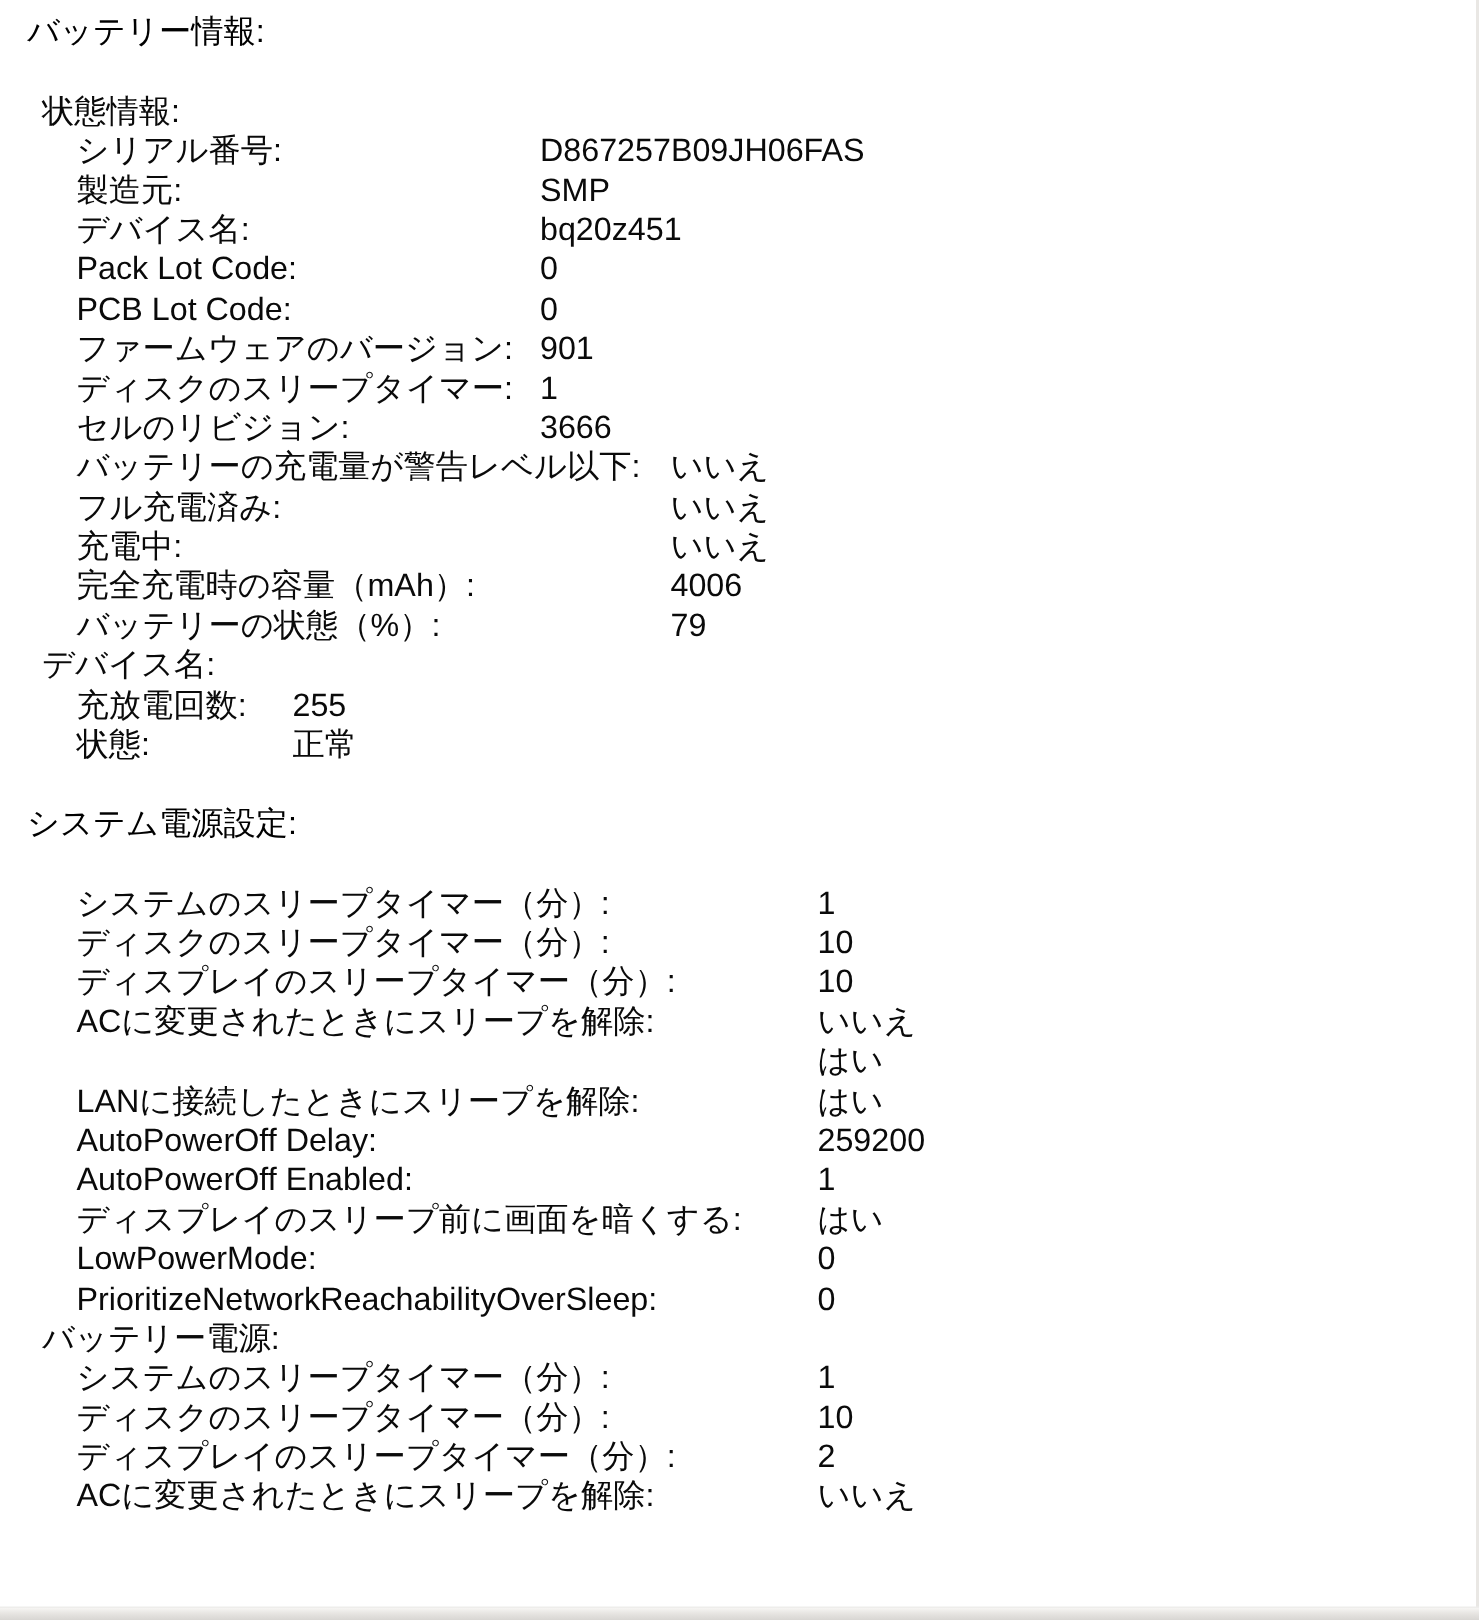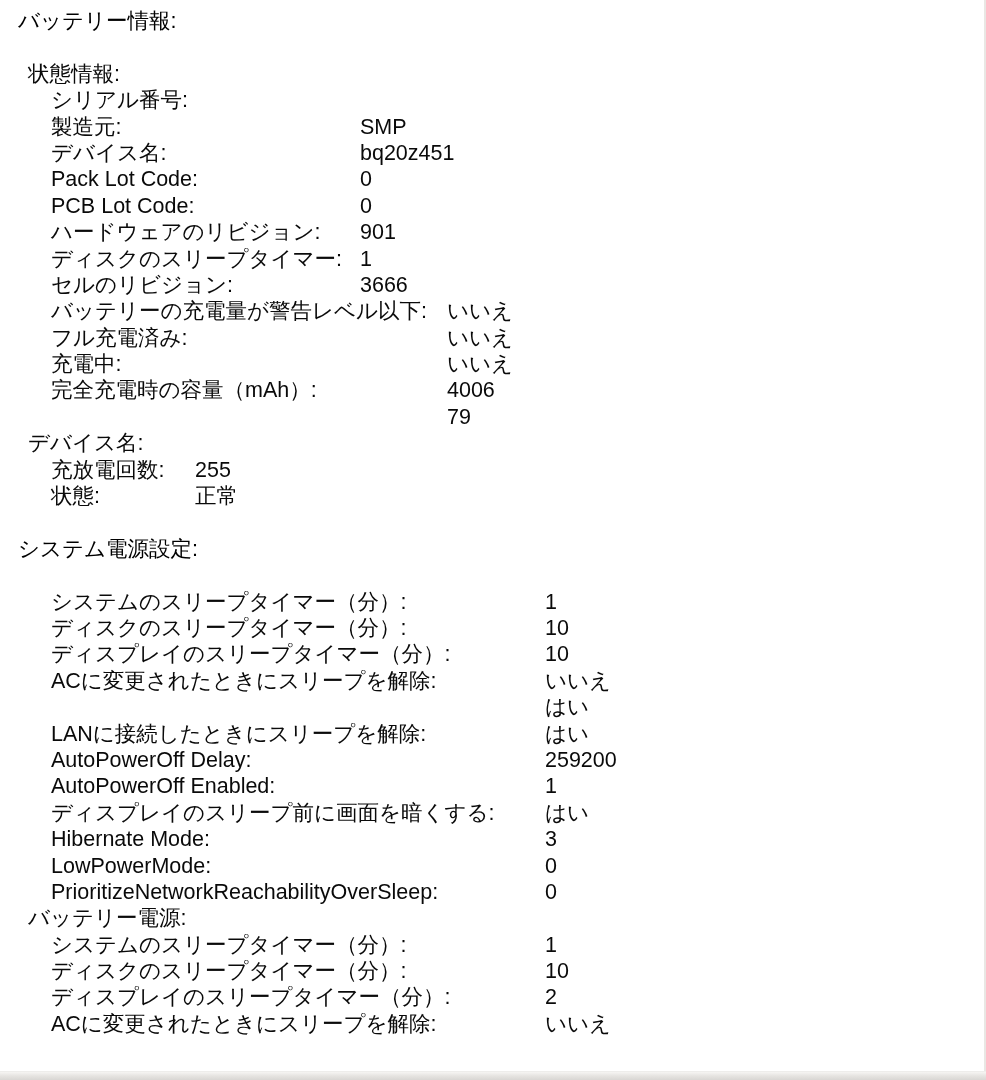--- a/index.html
+++ b/index.html
@@ -55,39 +55,40 @@
     <span class="lbl">バッテリー情報:</span>
 
   </div>
     <div class="row blank"></div>
     <div class="row group">
     <span class="lbl">状態情報:</span>
 
   </div>
     <div class="row item g0">
     <span class="lbl">シリアル番号:</span>
+    <span class="val">D867257B09JH06FAS</span>
   </div>
     <div class="row item g0">
     <span class="lbl">製造元:</span>
     <span class="val">SMP</span>
   </div>
     <div class="row item g0">
     <span class="lbl">デバイス名:</span>
     <span class="val">bq20z451</span>
   </div>
     <div class="row item g0">
     <span class="lbl">Pack Lot Code:</span>
     <span class="val">0</span>
   </div>
     <div class="row item g0">
     <span class="lbl">PCB Lot Code:</span>
     <span class="val">0</span>
   </div>
     <div class="row item g0">
-    <span class="lbl">ハードウェアのリビジョン:</span>
+    <span class="lbl">ファームウェアのバージョン:</span>
     <span class="val">901</span>
   </div>
     <div class="row item g0">
     <span class="lbl">ディスクのスリープタイマー:</span>
     <span class="val">1</span>
   </div>
     <div class="row item g0">
     <span class="lbl">セルのリビジョン:</span>
     <span class="val">3666</span>
   </div>
@@ -101,20 +102,21 @@
   </div>
     <div class="row item g1">
     <span class="lbl">充電中:</span>
     <span class="val">いいえ</span>
   </div>
     <div class="row item g1">
     <span class="lbl">完全充電時の容量（mAh）:</span>
     <span class="val">4006</span>
   </div>
     <div class="row item g1">
+    <span class="lbl">バッテリーの状態（%）:</span>
     <span class="val">79</span>
   </div>
     <div class="row group">
     <span class="lbl">デバイス名:</span>
 
   </div>
     <div class="row item g2">
     <span class="lbl">充放電回数:</span>
     <span class="val">255</span>
   </div>
@@ -157,24 +159,20 @@
   </div>
     <div class="row item g3">
     <span class="lbl">AutoPowerOff Enabled:</span>
     <span class="val">1</span>
   </div>
     <div class="row item g3">
     <span class="lbl">ディスプレイのスリープ前に画面を暗くする:</span>
     <span class="val">はい</span>
   </div>
     <div class="row item g3">
-    <span class="lbl">Hibernate Mode:</span>
-    <span class="val">3</span>
-  </div>
-    <div class="row item g3">
     <span class="lbl">LowPowerMode:</span>
     <span class="val">0</span>
   </div>
     <div class="row item g3">
     <span class="lbl">PrioritizeNetworkReachabilityOverSleep:</span>
     <span class="val">0</span>
   </div>
     <div class="row group">
     <span class="lbl">バッテリー電源:</span>
 

